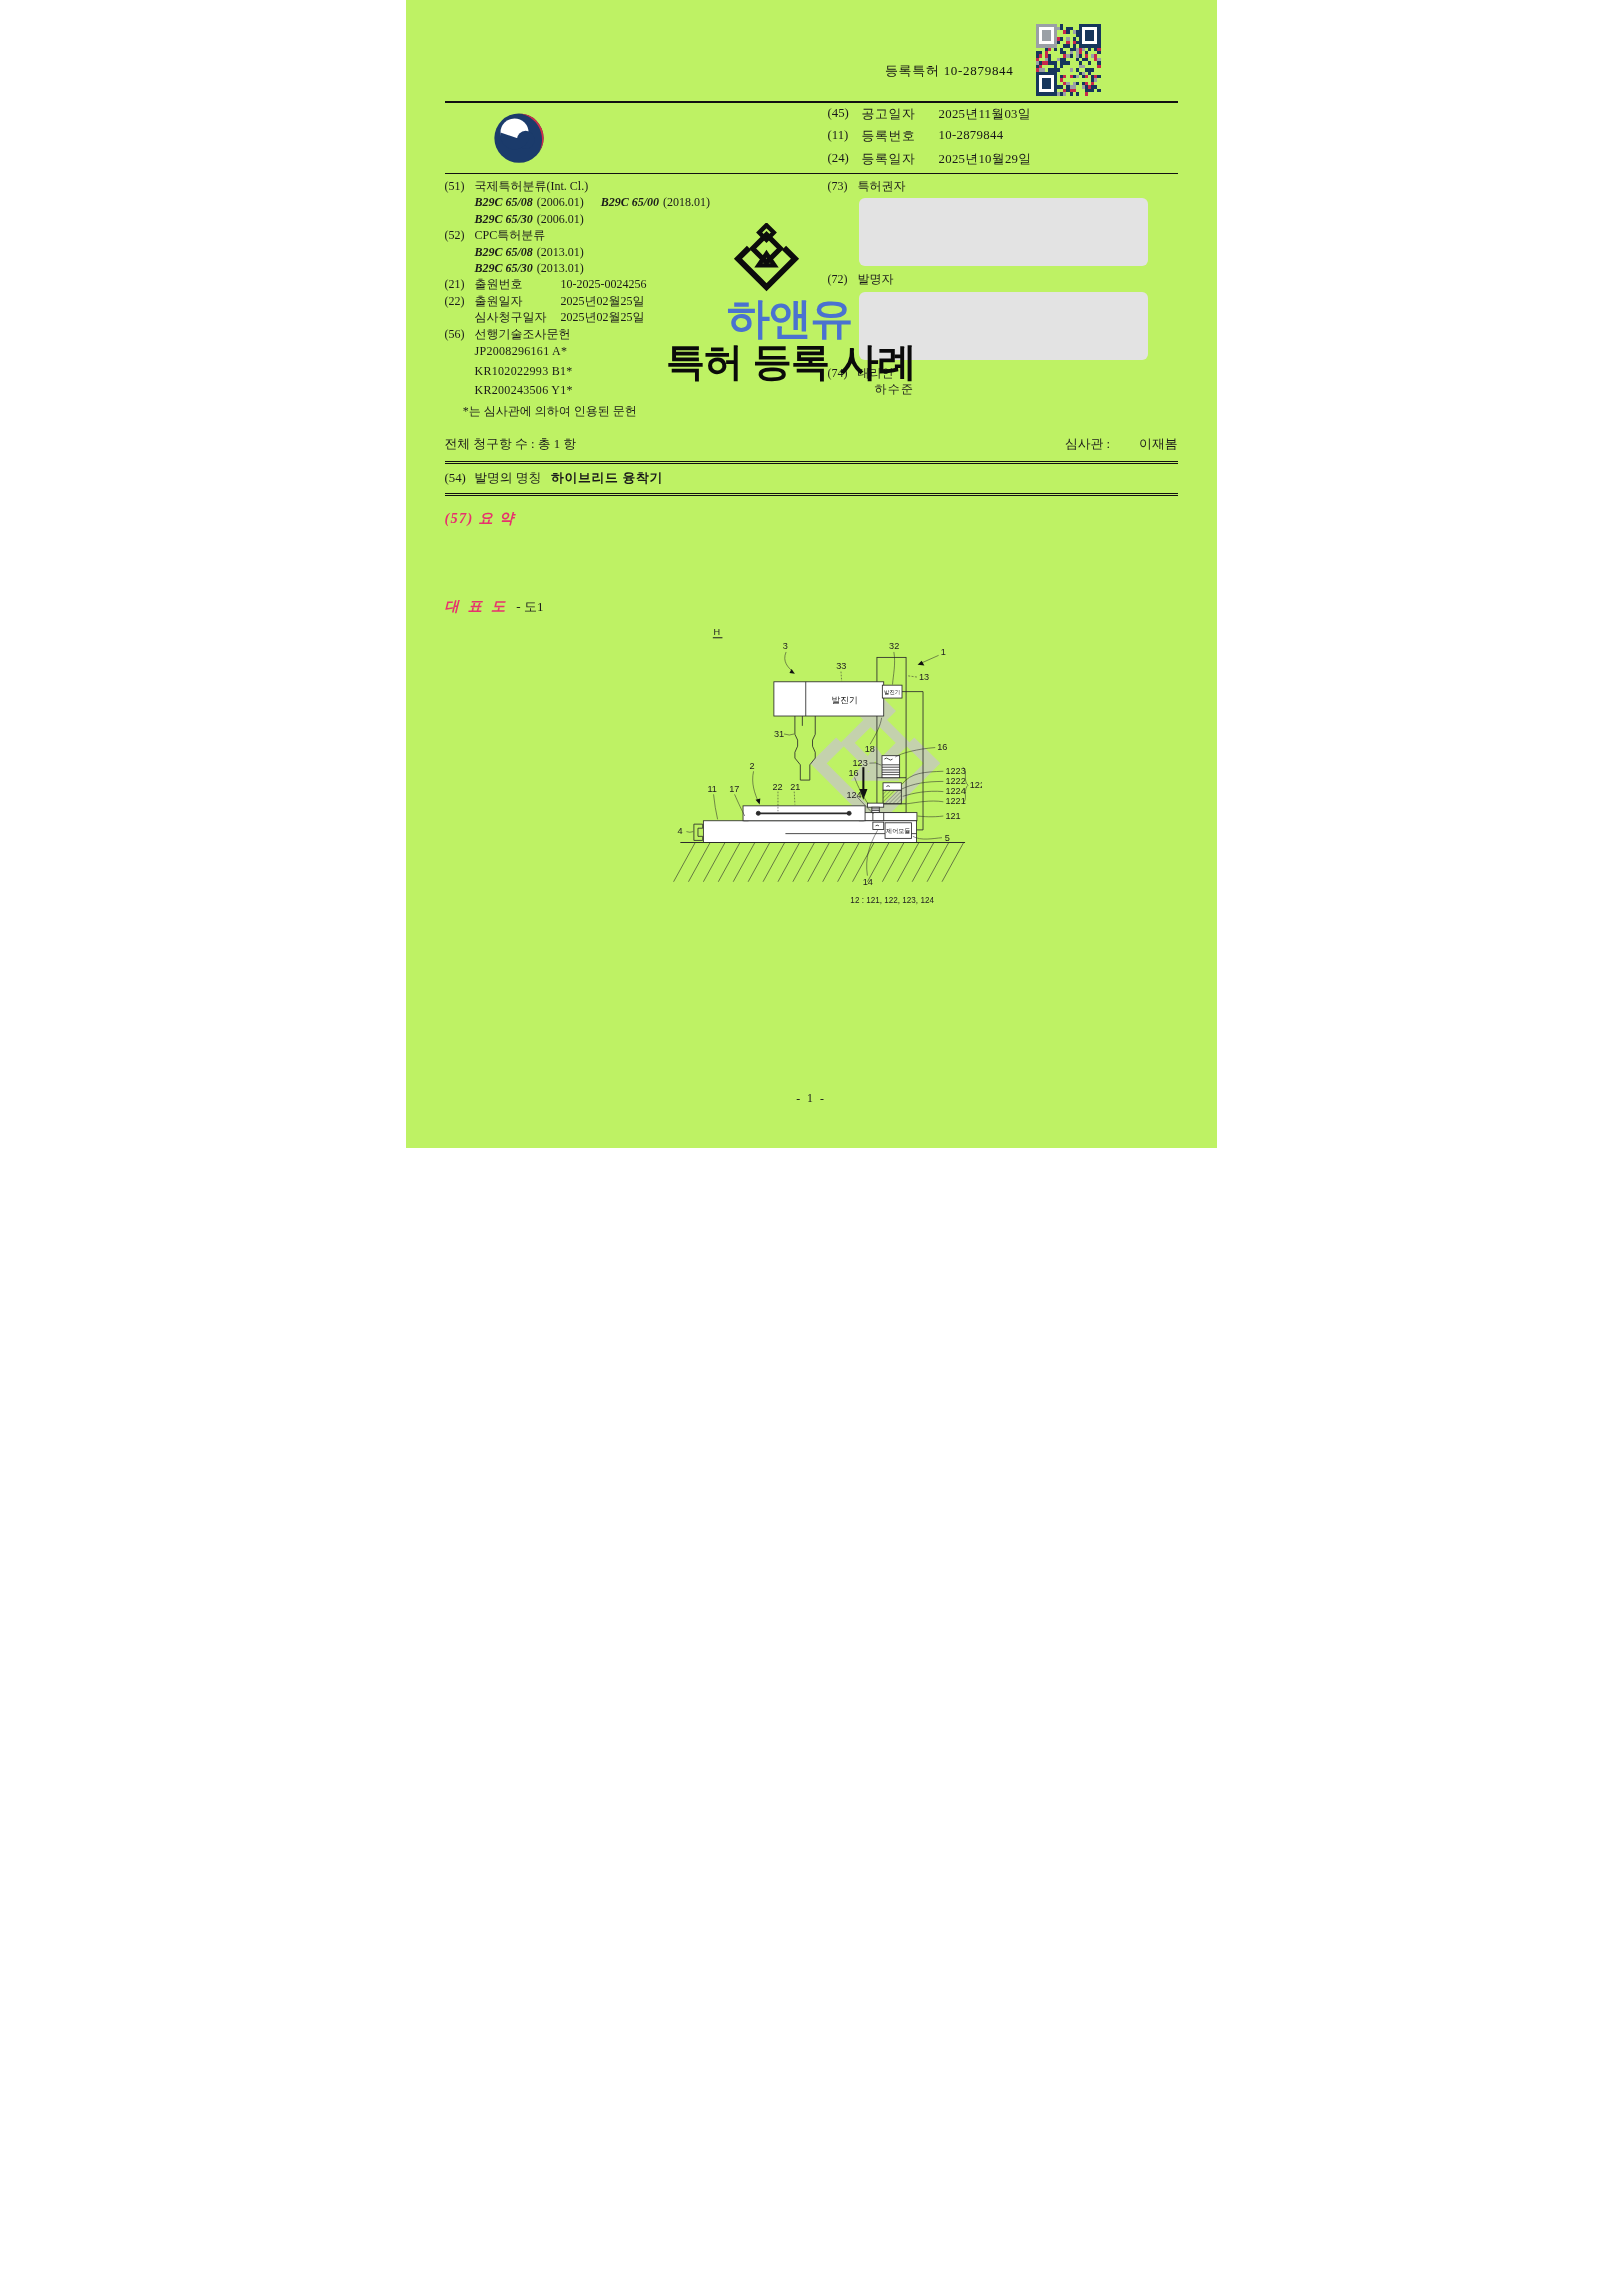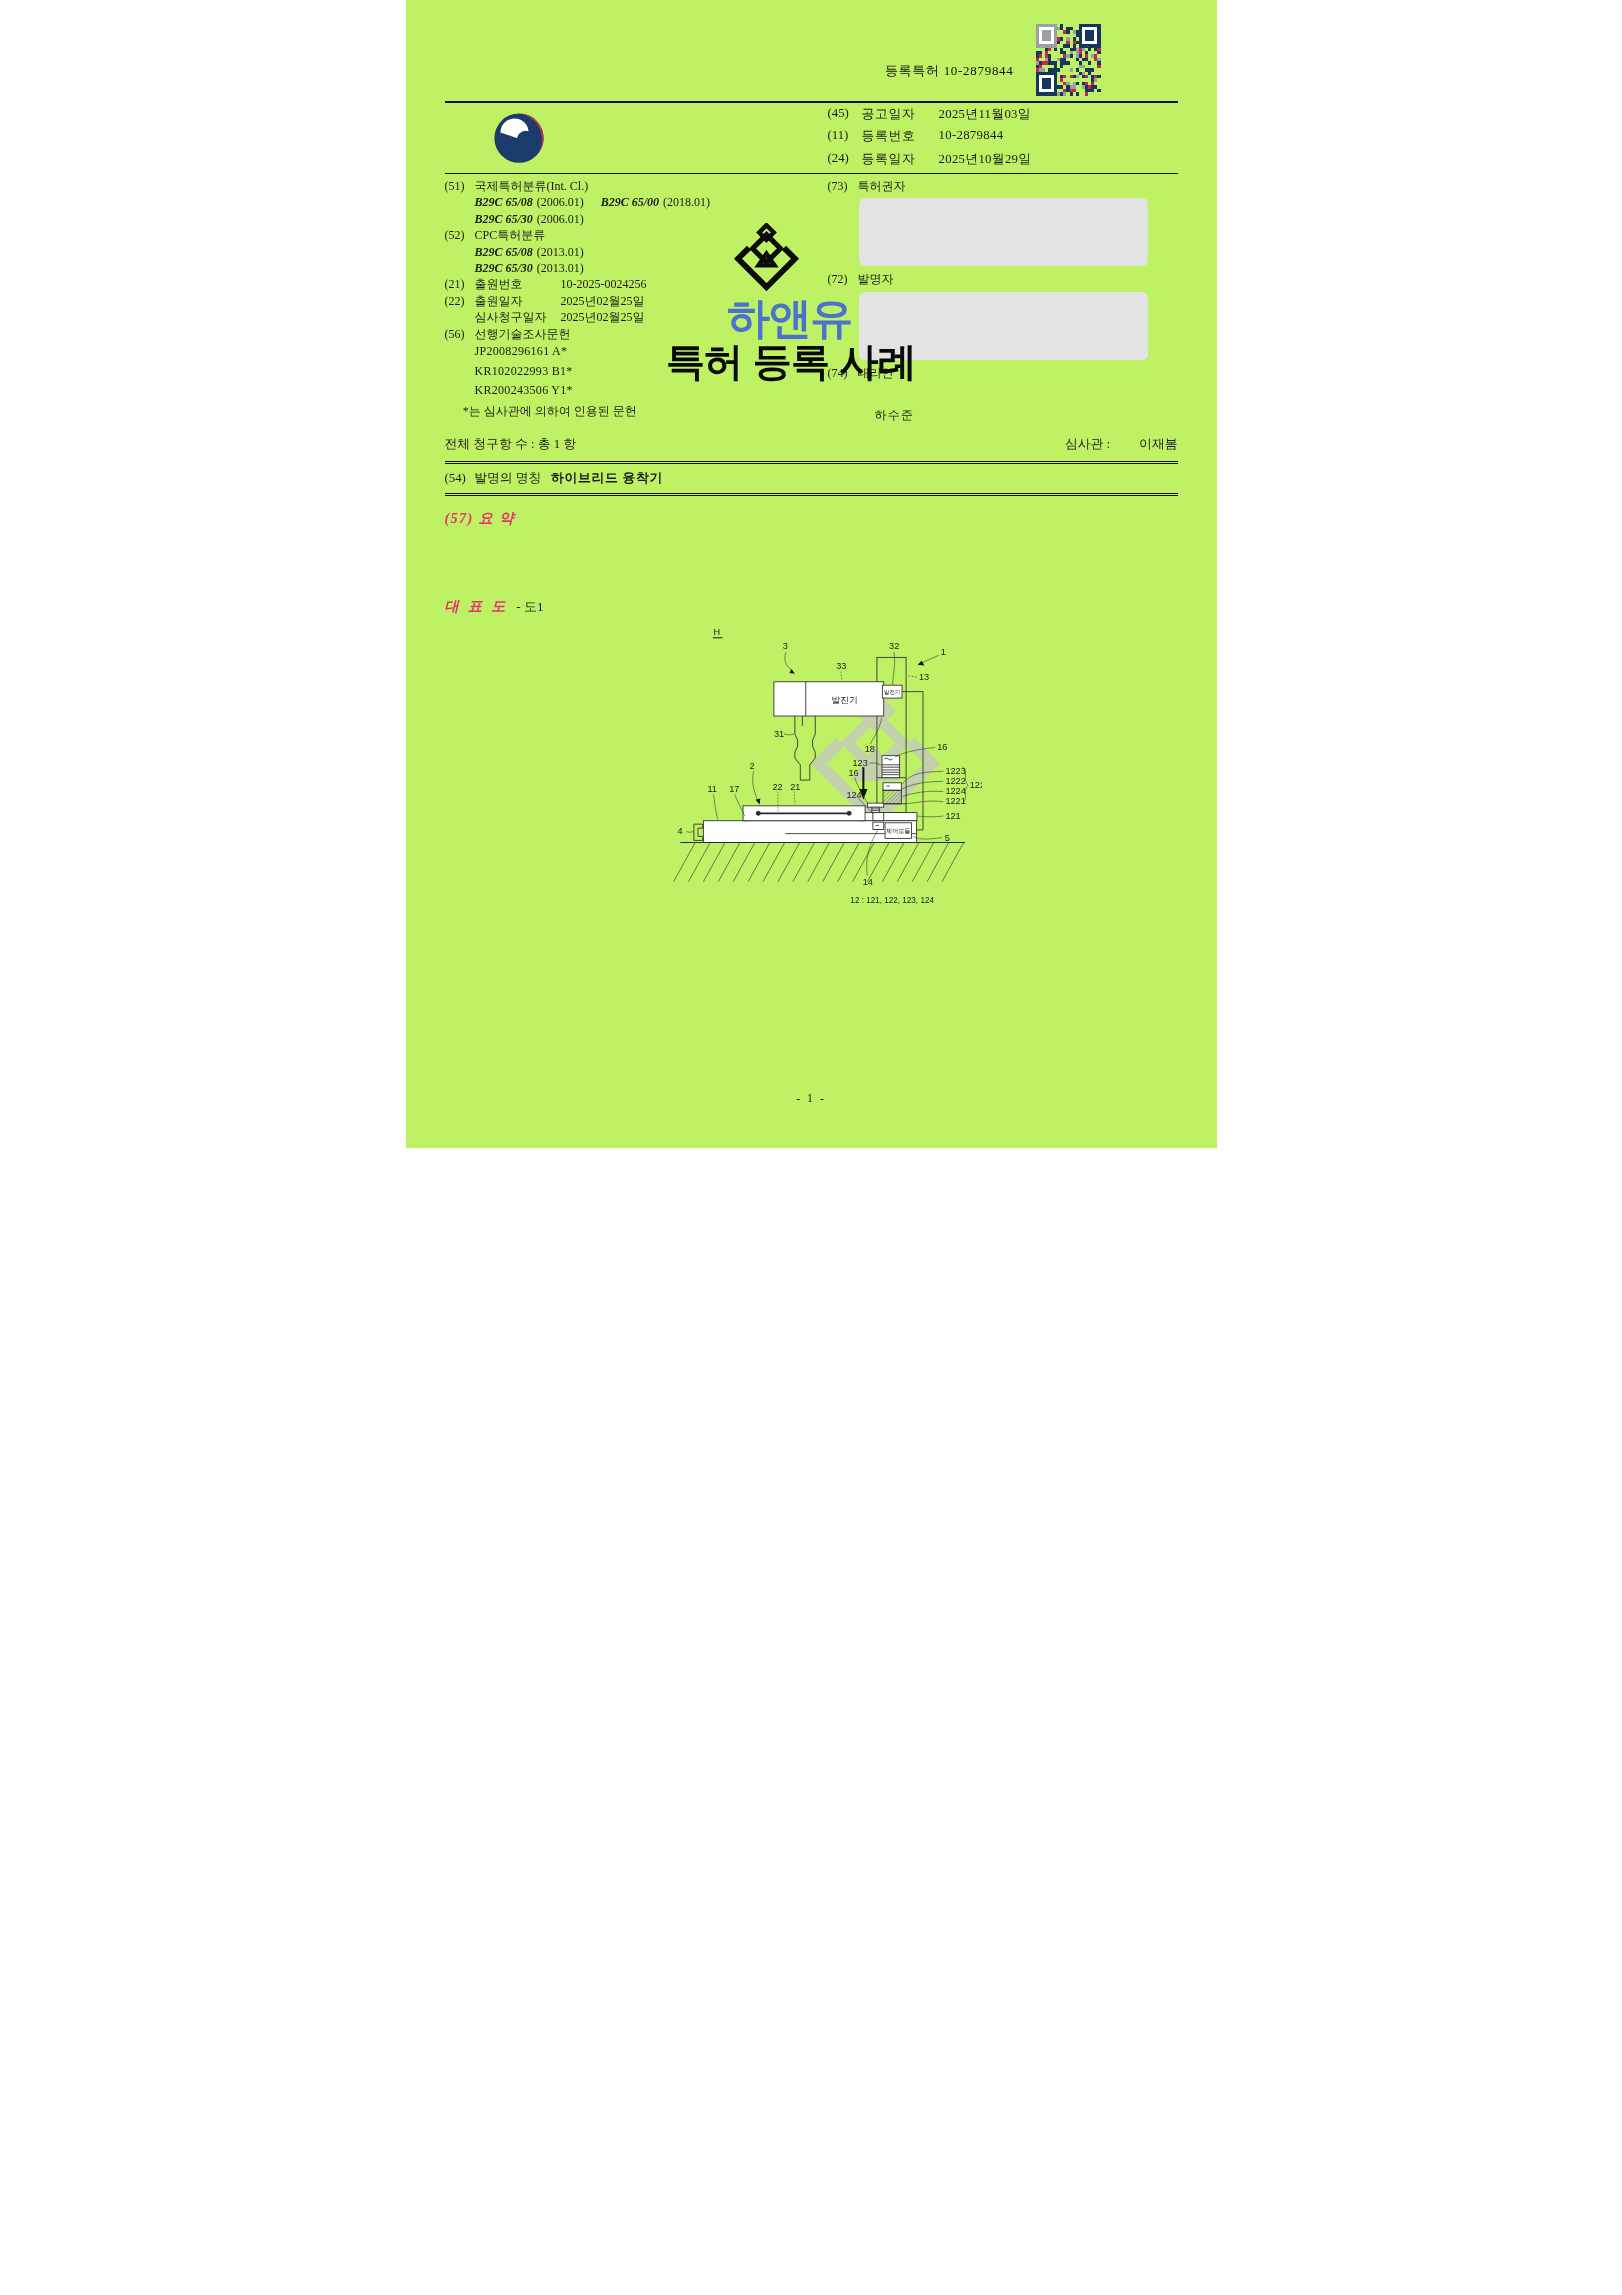--- a/index.html
+++ b/index.html
@@ -36,21 +36,21 @@
   .irow { display:flex; line-height:16.4px; }
   .irow .num { width:30px; flex:none; }
   .irow .ind { width:30px; flex:none; }
   .irow .ind2 { width:18.3px; flex:none; }
   .code { font-style:italic; font-weight:bold; }
   .ver { margin-left:3.9px; }
   .pair { margin-right:17px; }
   .kv { display:flex; line-height:16.4px; }
   .kv .k { width:116px; }
   .redact { width:289px; height:68px; background:#e3e3e3; border-radius:5.9px; margin:3.9px 0 5.2px 31px; }
-  .agent-name { margin-left:47px; line-height:17px; letter-spacing:1.3px;margin-top:26px; }
+  .agent-name { margin-left:47px; line-height:17px; letter-spacing:1.3px; }
   .cite { line-height:19.6px; letter-spacing:0.3px; }
 
   
   .wm-emblem { position:absolute; left:285px; top:43px; width:73px; height:77px; }
   .wm-name { position:absolute; left:247px; top:119px; width:196px; text-align:center;
              font-family:"Liberation Sans", sans-serif; font-weight:bold; font-size:43px;
              letter-spacing:-1.3px; line-height:43px; }
   .wm-case { position:absolute; left:196px; top:162px; width:301px; text-align:center;
              font-family:"Liberation Sans", sans-serif; font-weight:bold; font-size:39px;
              letter-spacing:-0.7px; line-height:43px; color:#0a0a0a; white-space:nowrap; }

